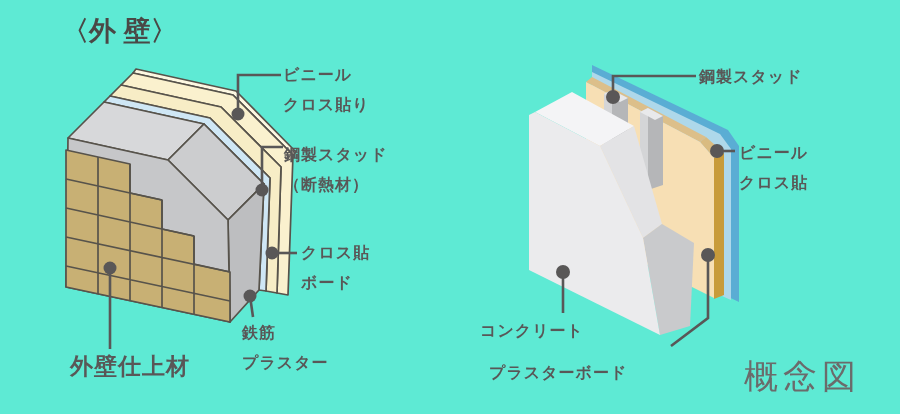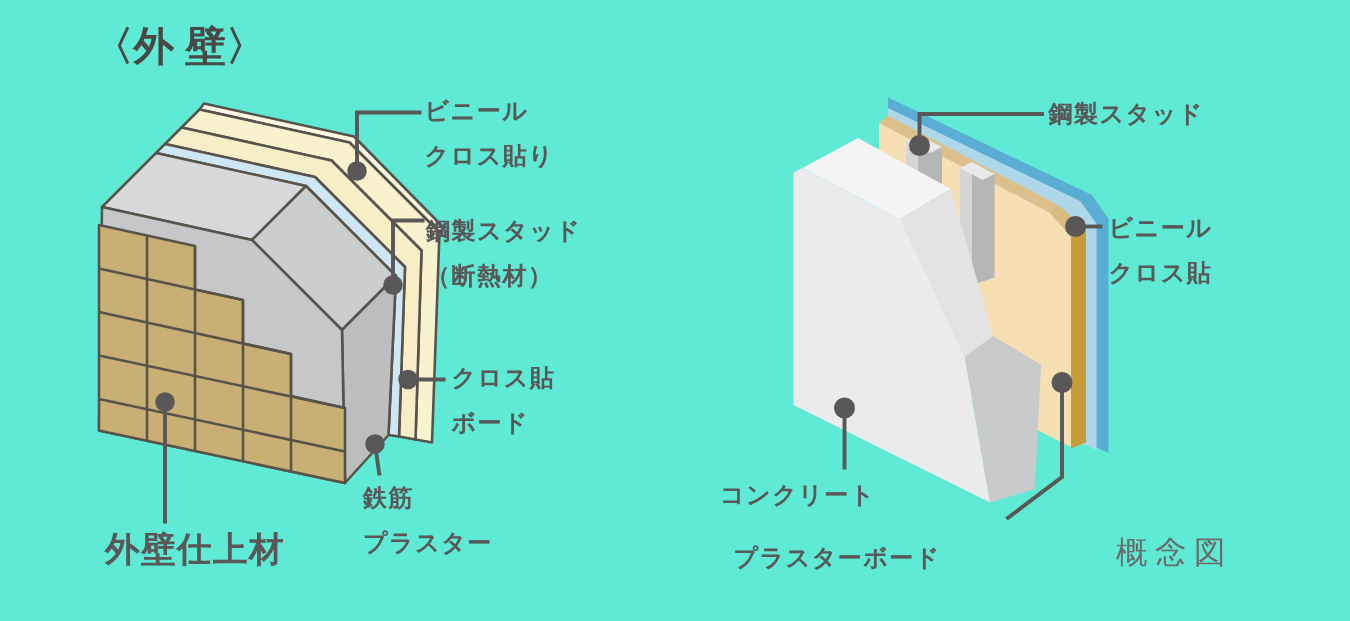--- a/index.html
+++ b/index.html
@@ -28,21 +28,21 @@
     line-height:30px;
     letter-spacing:0px;
     white-space:nowrap;
   }
   .big{font-size:23px;}
   .caption{
     position:absolute;
     font-family:Liberation Serif, serif;
     font-weight:400;
     color:#6b6b6b;
-    font-size:21px;
+    font-size:34px;
     letter-spacing:5px;
     white-space:nowrap;
   }
 </style>
 </head>
 <body>
 
 <div class="canvas">
 
   <svg width="900" height="414" viewBox="0 0 900 414">

